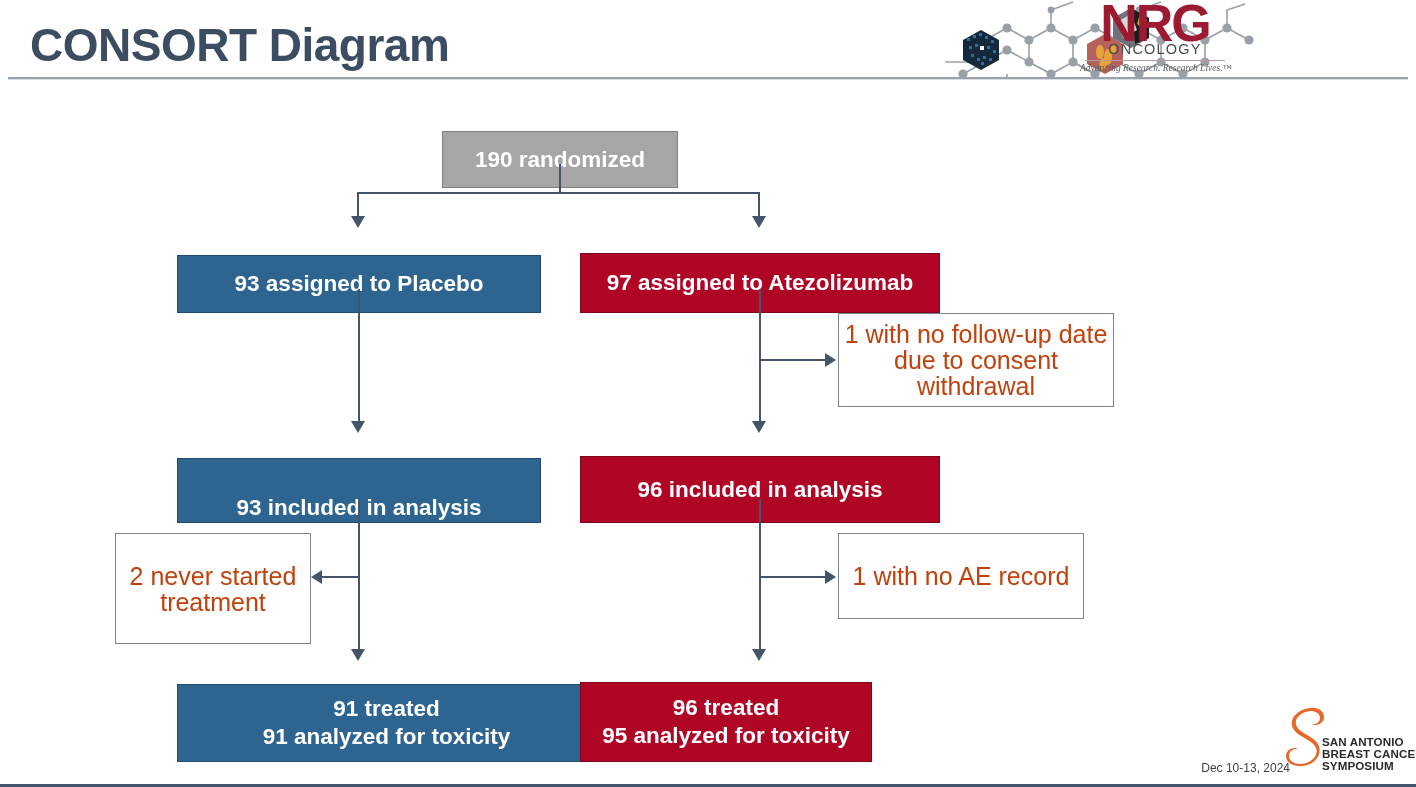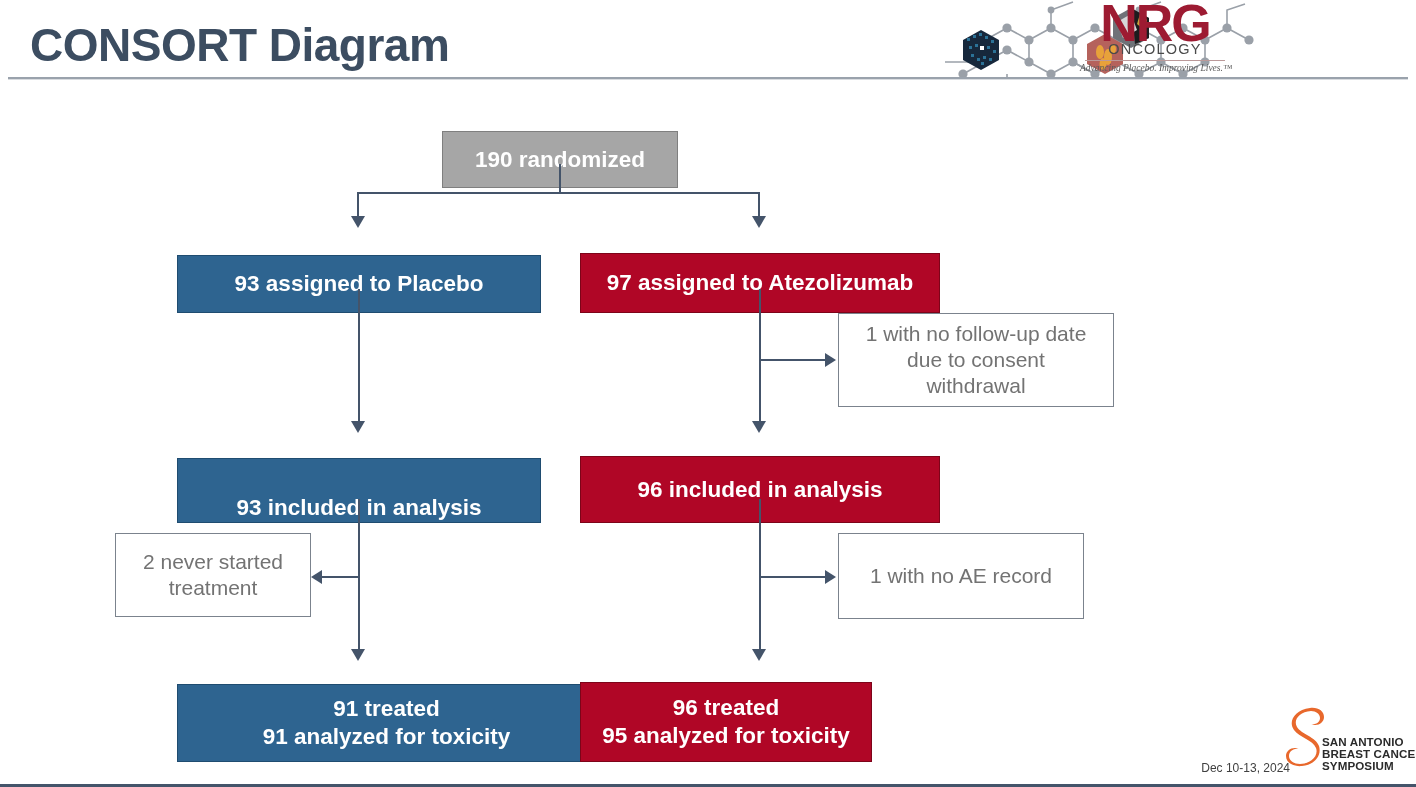--- a/index.html
+++ b/index.html
@@ -104,22 +104,22 @@
     background: #2e6490;
     border: 1.6px solid #1f4c70;
   }
   .node-red {
     background: #b00626;
     border: 1.6px solid #7d0419;
   }
   .node-note {
     background: #ffffff;
     border: 1.4px solid #7b838d;
-    color: #737373;
-    font-size: 21px;
+    color: #c2410c;
+    font-size: 25px;
     font-weight: normal;
     line-height: 26px;
   }
 
   
   .vline {
     position: absolute;
     width: 2.4px;
     background: #44546a;
   }
@@ -273,21 +273,21 @@
         <path d="M186,8 L204,18 L204,38 L190,44 Z" fill="#1c1c1e"></path>
         <path d="M172,22 L186,14 L192,30 L178,38 Z" fill="#d6d7d9"></path>
         <path d="M195,14 L202,20 L199,30 L192,24 Z" fill="#c9a23a"></path>
       </g>
     </svg>
 
     <div id="nrg-logo">
       <div id="nrg-wordmark">NRG</div>
       <div id="nrg-sub">ONCOLOGY</div>
       <div id="nrg-divider"></div>
-      <div id="nrg-tag">Advancing Placebo. Improving Lives.™</div>
+      <div id="nrg-tag">Advancing Research. Research Lives.™</div>
     </div>
 
     <div id="header-rule"></div>
   </div>
 
   <div class="node node-gray node-filled" style="left:442px; top:107px; width:236px; height:57px;">
     <span>190 randomized</span>
   </div>
 
   <div class="vline" style="left:558.8px; top:164px; height:29px;"></div>
@@ -325,21 +325,21 @@
   </div>
   <div class="node node-red node-filled" style="left:580px; top:432px; width:360px; height:67px;">
     <span>96 included in analysis</span>
   </div>
 
   <div class="vline" style="left:357.8px; top:499px; height:151px;"></div>
   <div class="arrow-down" style="left:351.4px; top:649px;"></div>
   <div class="hline" style="left:322px; top:575.8px; width:36px;"></div>
   <div class="arrow-left" style="left:311px; top:570px;"></div>
 
-  <div class="node node-note" style="left:115px; top:533px; width:196px; height:84px;">
+  <div class="node node-note" style="left:115px; top:533px; width:196px; height:111px;">
     <div>
       <div>2 never started</div>
       <div>treatment</div>
     </div>
   </div>
 
   <div class="vline" style="left:758.8px; top:499px; height:151px;"></div>
   <div class="arrow-down" style="left:752.4px; top:649px;"></div>
   <div class="hline" style="left:758.8px; top:575.8px; width:67px;"></div>
   <div class="arrow-right" style="left:825px; top:570px;"></div>

